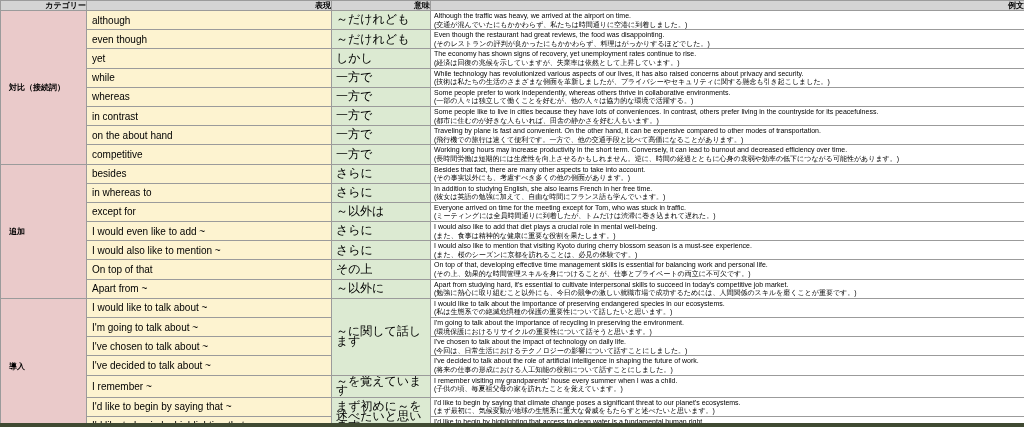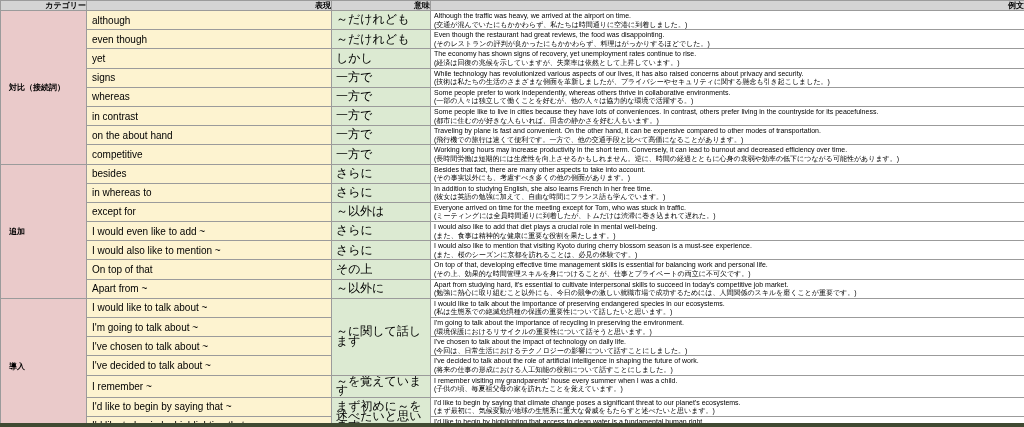--- a/index.html
+++ b/index.html
@@ -78,21 +78,21 @@
         </tr>
         <tr>
           <td class="expr">yet</td>
           <td class="mean" rowspan="1">しかし</td>
           <td class="ex">
             <div>The economy has shown signs of recovery, yet unemployment rates continue to rise.</div>
             <div>(経済は回復の兆候を示していますが、失業率は依然として上昇しています。)</div>
           </td>
         </tr>
         <tr>
-          <td class="expr">signs</td>
+          <td class="expr">while</td>
           <td class="mean" rowspan="1">一方で</td>
           <td class="ex">
             <div>While technology has revolutionized various aspects of our lives, it has also raised concerns about privacy and security.</div>
             <div>(技術は私たちの生活のさまざまな側面を革新しましたが、プライバシーやセキュリティに関する懸念も引き起こしました。)</div>
           </td>
         </tr>
         <tr>
           <td class="expr">whereas</td>
           <td class="mean" rowspan="1">一方で</td>
           <td class="ex">

